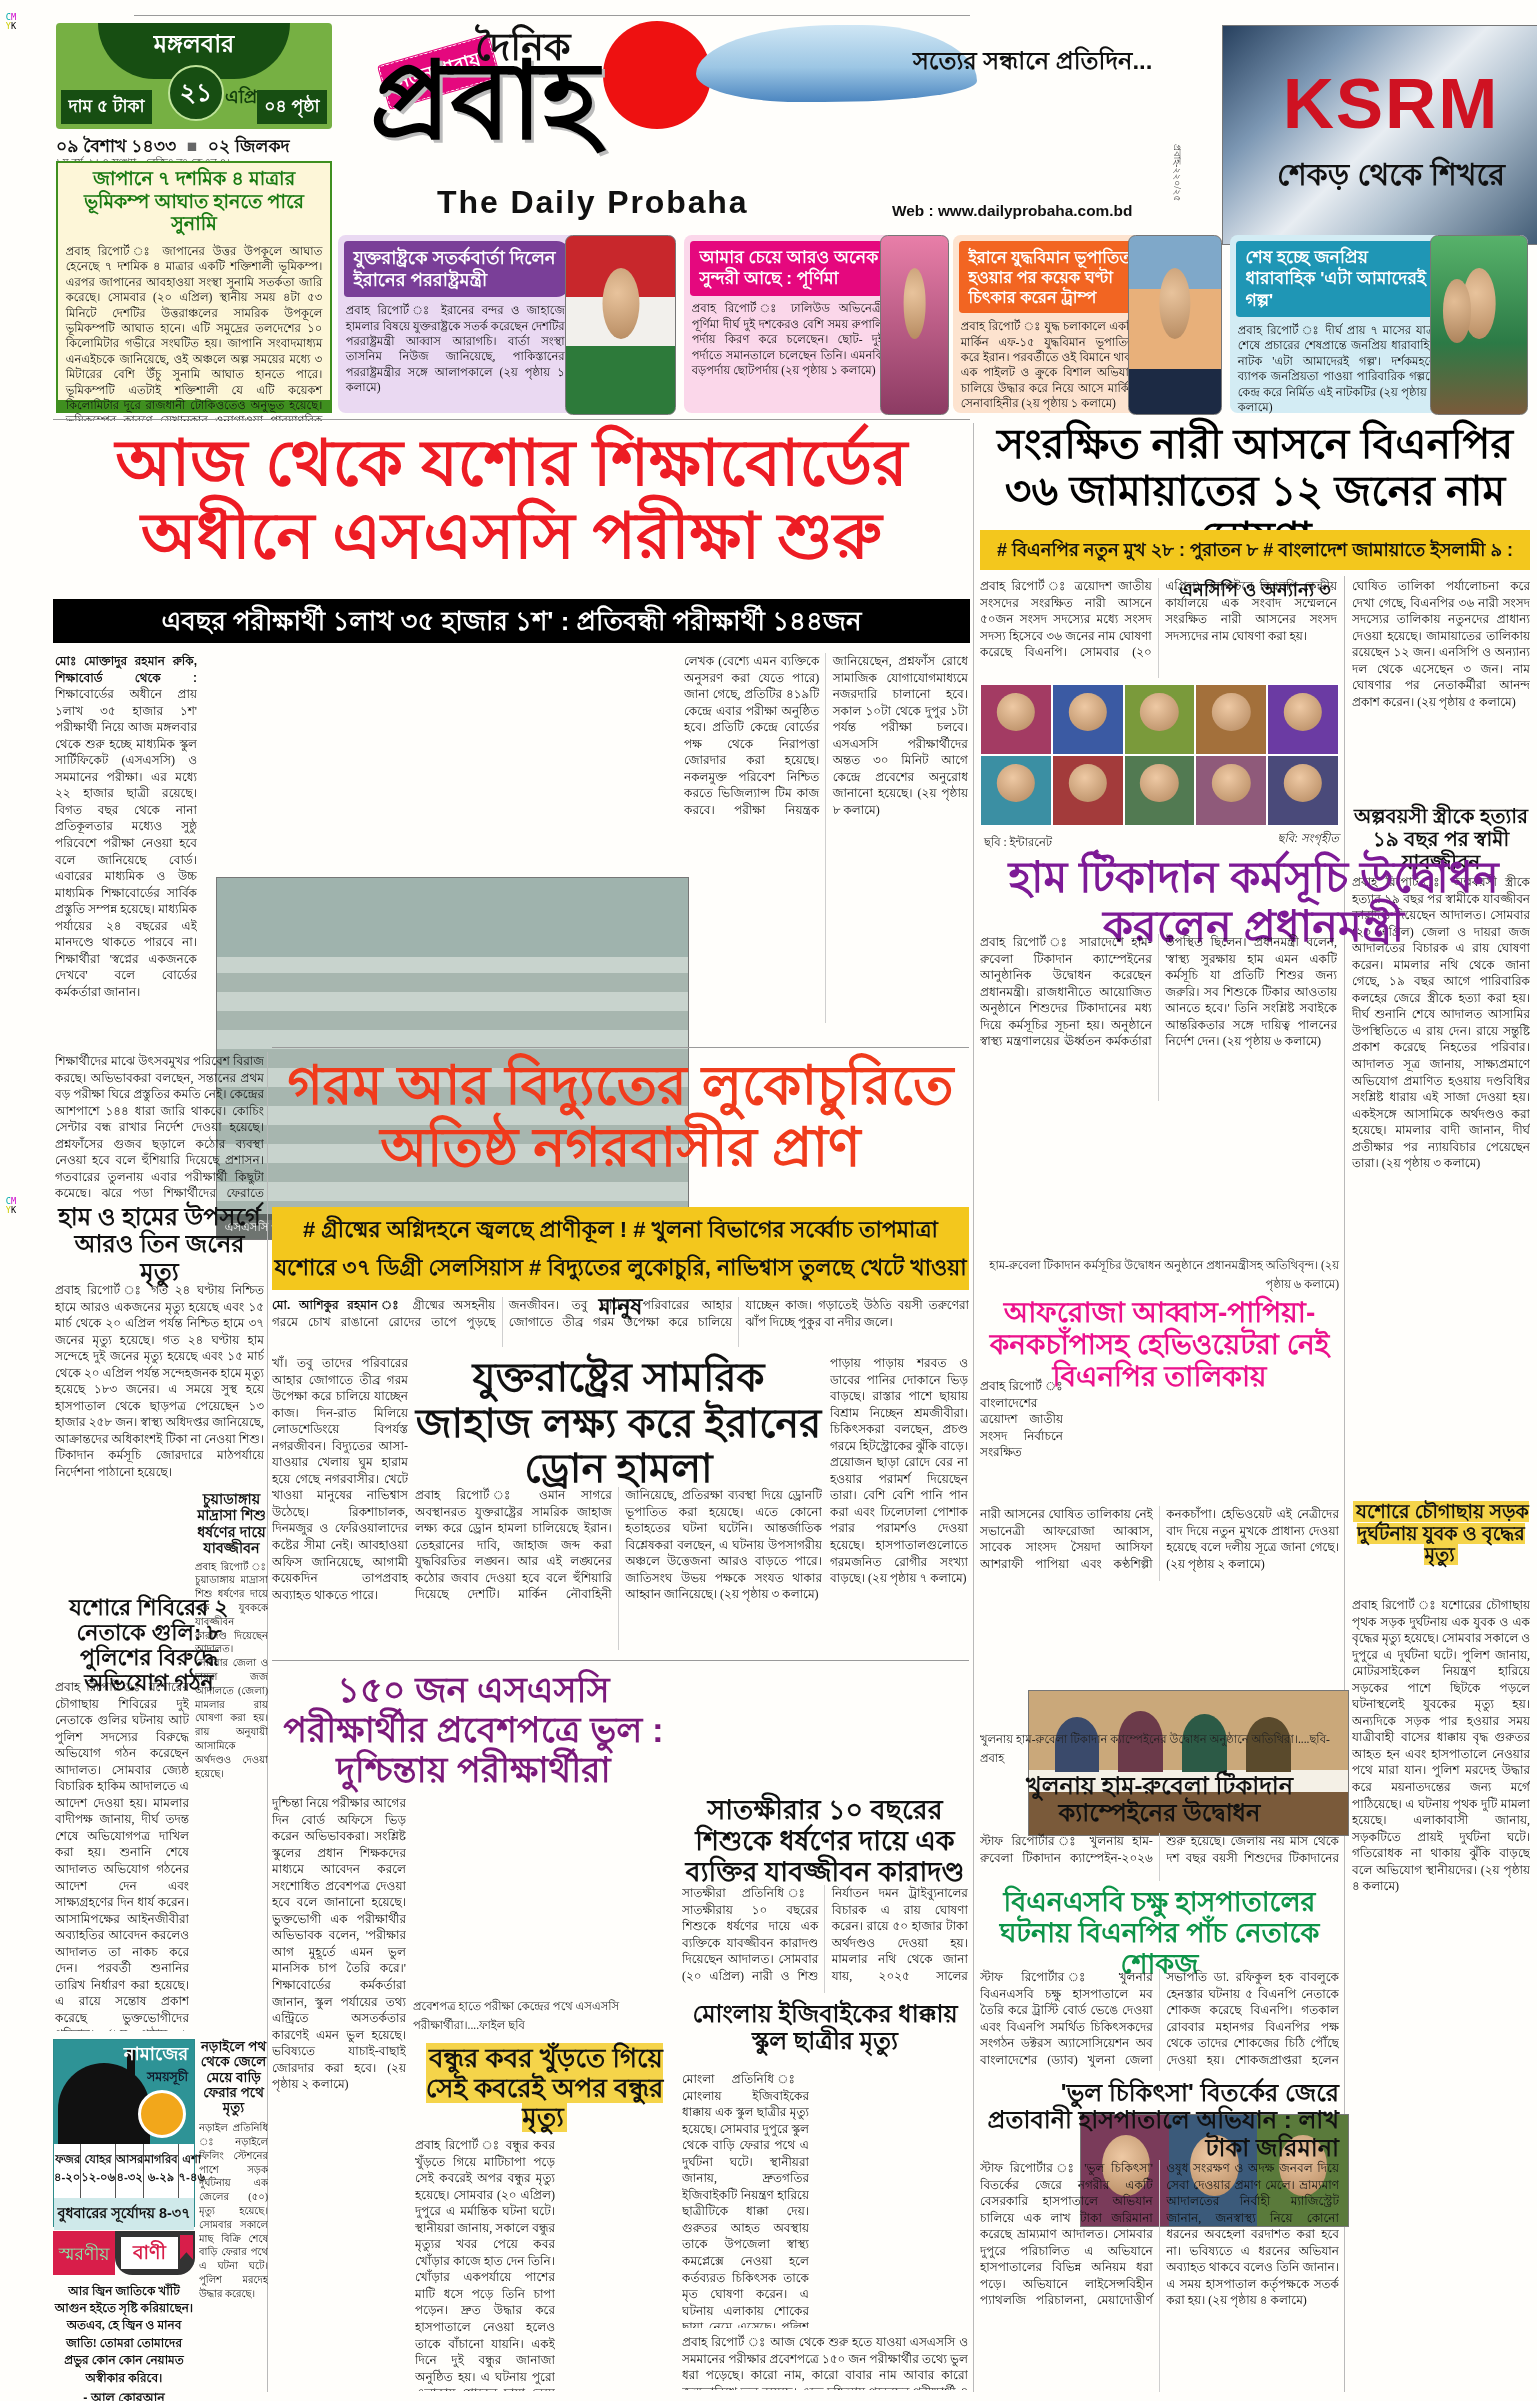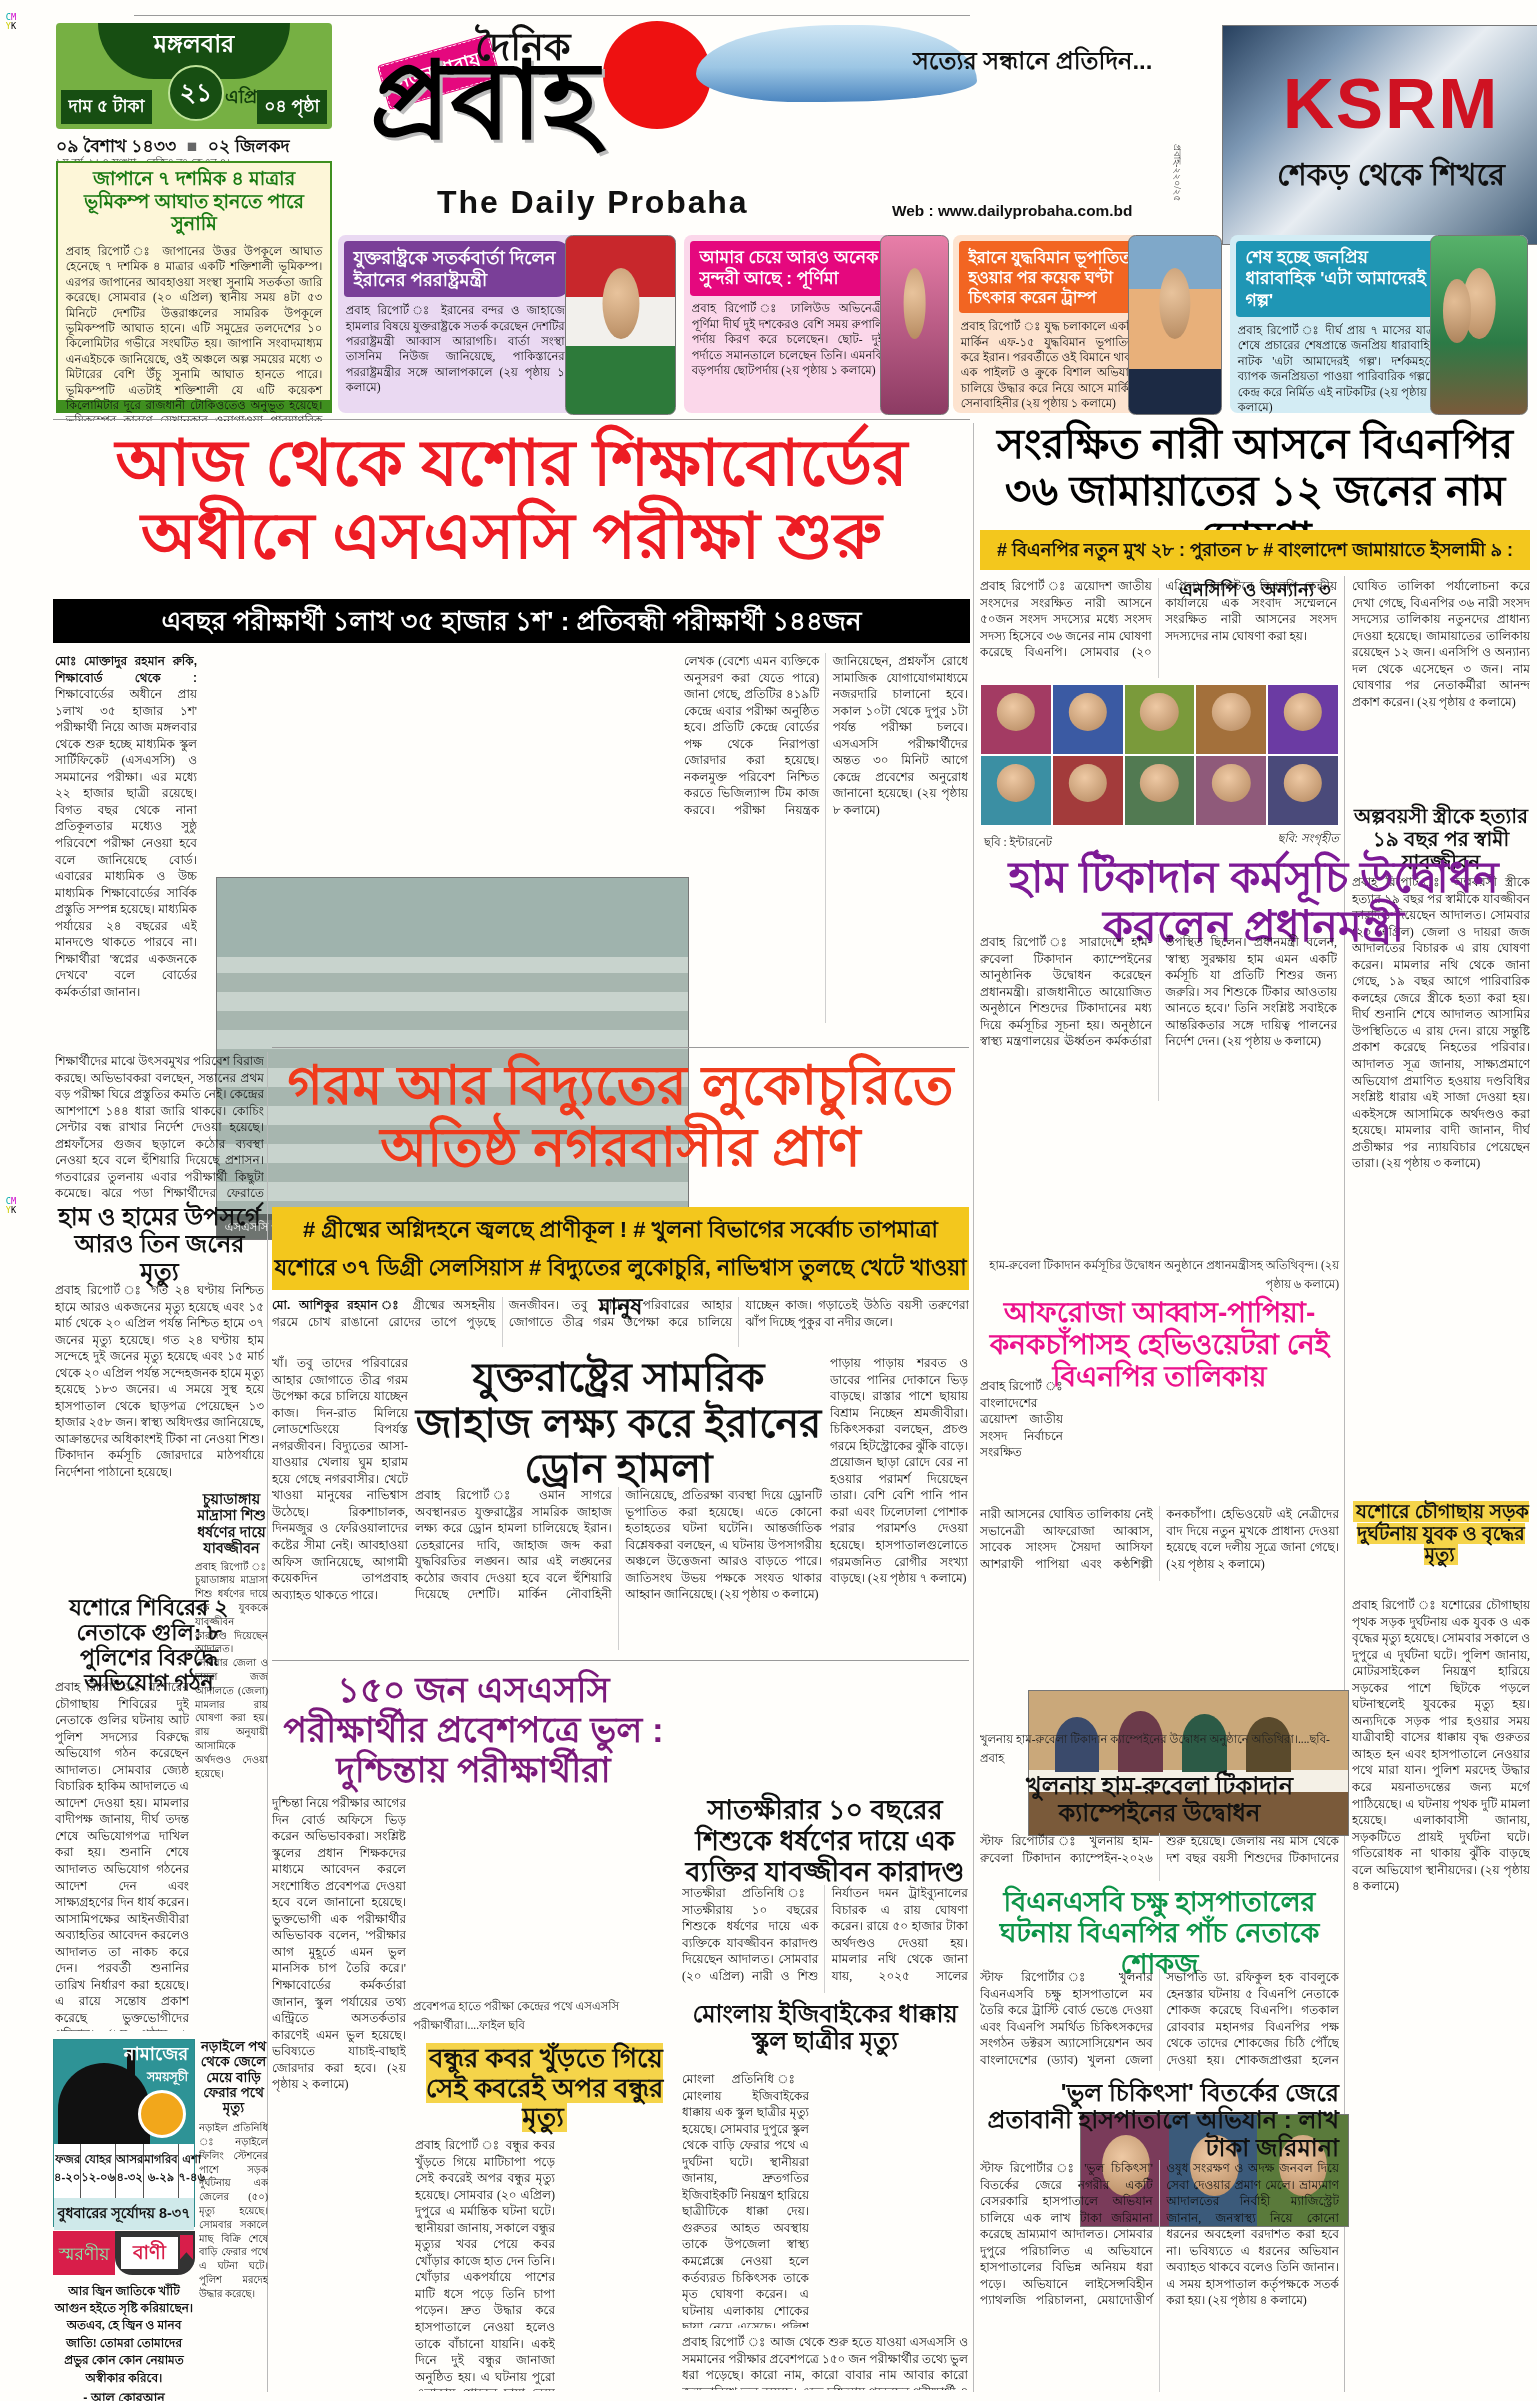--- a/index.html
+++ b/index.html
@@ -220,21 +220,21 @@
     <div class="body-txt" style="font-size:10px;margin-top:3px;height:423px;">প্রবাহ রিপোর্ট ঃ চুয়াডাঙ্গায় মাদ্রাসা শিশু ধর্ষণের দায়ে এক যুবককে যাবজ্জীবন কারাদণ্ড দিয়েছেন আদালত। সোমবার জেলা ও দায়রা জজ আদালতে (জেলা) মামলার রায় ঘোষণা করা হয়। রায় অনুযায়ী আসামিকে অর্থদণ্ডও দেওয়া হয়েছে।</div>
   </div>
 
   <div class="bx" style="left:53px;top:2039px;width:142px;height:188px;border:1px solid #2e8b8b;background:#cfe9ea;">
     <div style="position:relative;height:104px;background:#2e9396;overflow:hidden;">
       <div style="position:absolute;left:3.8px;bottom:0;width:92px;height:81px;background:#111;border-radius:46px 46px 0 0;"></div>
       <div style="position:absolute;left:73px;bottom:0;width:7.7px;height:94px;background:#111;"></div>
       <div style="position:absolute;right:7.7px;bottom:5.8px;width:42px;height:42px;border-radius:50%;background:#f2a71b;border:3.8px solid #fff;"></div>
       <div class="sans" style="position:absolute;right:5.8px;top:3.8px;color:#fff;font-weight:900;font-size:18px;text-align:right;line-height:1.2;">
         <span>নামাজের</span><br>
-        <span style="color:#ffffff;font-size:12.5px;">সময়সূচী</span>
+        <span style="color:#0f172a;font-size:12.5px;">সময়সূচী</span>
       </div>
     </div>
     <div style="display:flex;background:#fff;height:54px;">
       <div class="sans ctr" style="flex:1;border-right:1px solid #555;font-weight:900;font-size:11.5px;line-height:1.6;padding-top:5.8px;text-align:right;"><span>ফজর</span><br><span>৪-২০</span></div>
       <div class="sans ctr" style="flex:1;border-right:1px solid #555;font-weight:900;font-size:11.5px;line-height:1.6;padding-top:5.8px;"><span>যোহর</span><br><span>১২-০৬</span></div>
       <div class="sans ctr" style="flex:1;border-right:1px solid #555;font-weight:900;font-size:11.5px;line-height:1.6;padding-top:5.8px;"><span>আসর</span><br><span>৪-৩২</span></div>
       <div class="sans ctr" style="flex:1;border-right:1px solid #555;font-weight:900;font-size:11.5px;line-height:1.6;padding-top:5.8px;"><span>মাগরিব</span><br><span>৬-২৯</span></div>
       <div class="sans ctr" style="flex:1;font-weight:900;font-size:11.5px;line-height:1.6;padding-top:5.8px;"><span>এশা</span><br><span>৭-৪৬</span></div>
     </div>
     <div class="sans ctr" style="background:#cfe9ea;font-weight:900;font-size:14.4px;padding:3.8px 0;">বুধবারের সূর্যোদয় 8-৩৭</div>

